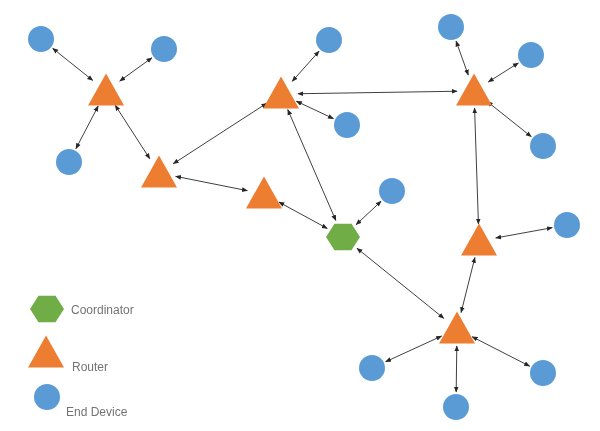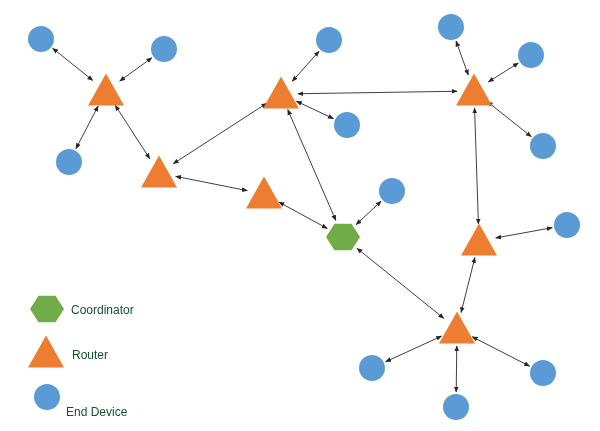--- a/index.html
+++ b/index.html
@@ -1,18 +1,18 @@
 <!DOCTYPE html>
 <html><head>
 <meta charset="utf-8">
 <style>
   html, body { margin:0; padding:0; background:#ffffff; }
   body { width:600px; height:431px; position:relative; overflow:hidden; font-family:"Liberation Sans", sans-serif; }
   #canvas { position:absolute; left:0; top:0; }
-  .legend-label { position:absolute; font-size:12px; color:#14532d; font-family:"Liberation Sans", sans-serif; }
+  .legend-label { position:absolute; font-size:12px; color:#737373; font-family:"Liberation Sans", sans-serif; }
 </style>
 </head>
 <body>
 
 <svg id="canvas" width="600" height="431" viewBox="0 0 600 431" xmlns="http://www.w3.org/2000/svg">
   <defs>
     <marker id="arrow" viewBox="0 0 10 10" refX="9" refY="5" markerWidth="6" markerHeight="6" orient="auto-start-reverse">
       <path d="M0,1 L10,5 L0,9 z" fill="#262626"></path>
     </marker>
   </defs>
@@ -64,14 +64,14 @@
       <circle cx="456" cy="407" r="13" fill="#5b9bd5"></circle>
     </g>
   <g id="legend-layer">
       <polygon points="64,309 55.5,322.2501886779019 38.5,322.2501886779019 30,309 38.49999999999999,295.7498113220981 55.499999999999986,295.7498113220981" fill="#70ad47"></polygon>
       <polygon points="46,335.4 28,367.4 64,367.4" fill="#ed7d31"></polygon>
       <circle cx="47" cy="397" r="13" fill="#5b9bd5"></circle>
     </g>
 </svg>
 
 <span class="legend-label" style="left:71px;top:303px;">Coordinator</span>
-<span class="legend-label" style="left:72px;top:348px;">Router</span>
+<span class="legend-label" style="left:72px;top:360px;">Router</span>
 <span class="legend-label" style="left:66px;top:405px;">End Device</span>
 
 </body></html>

